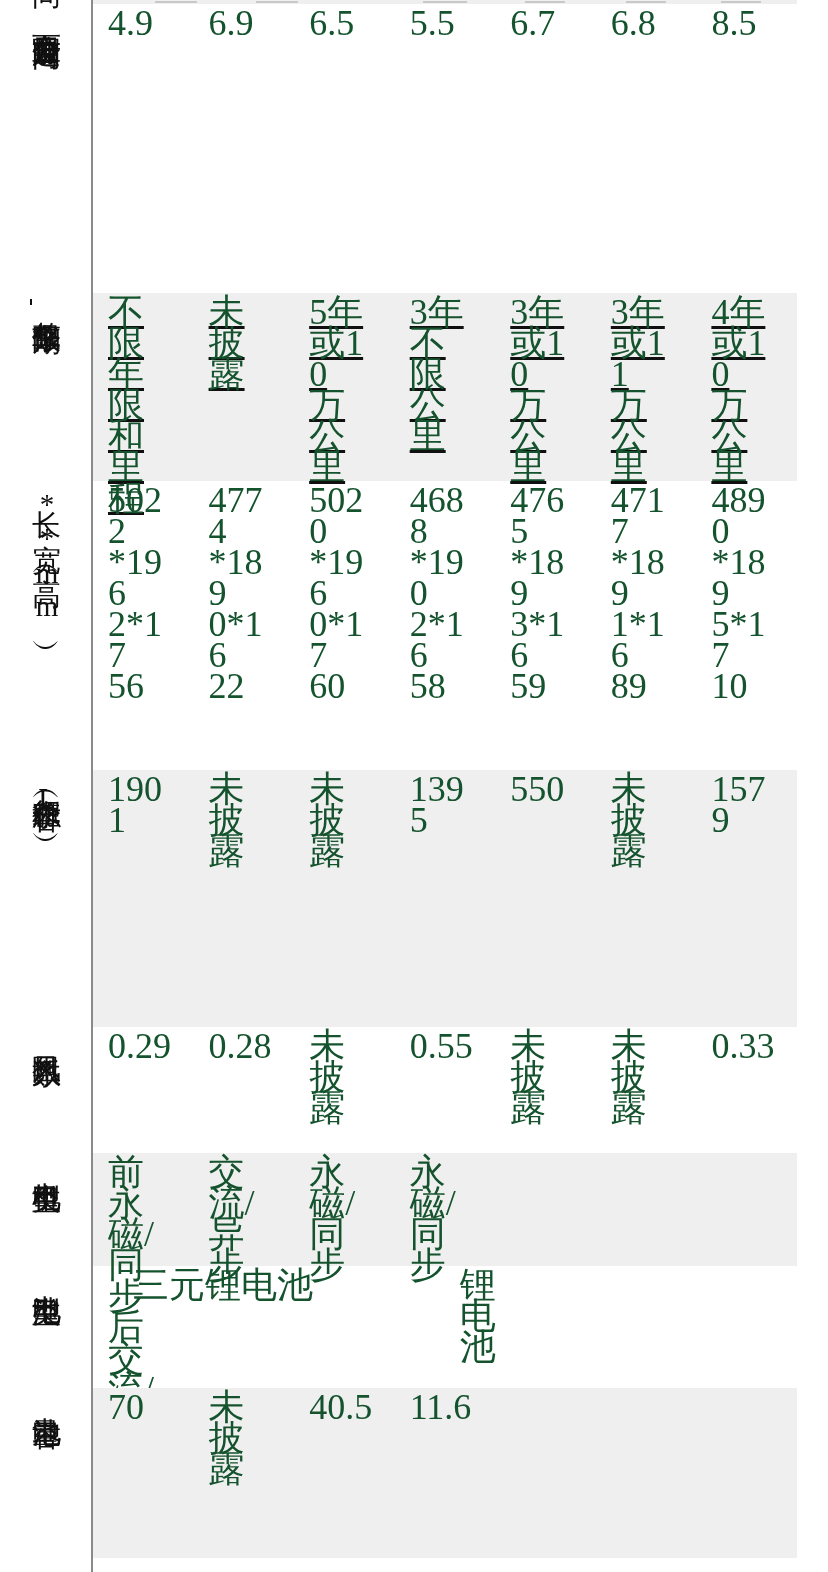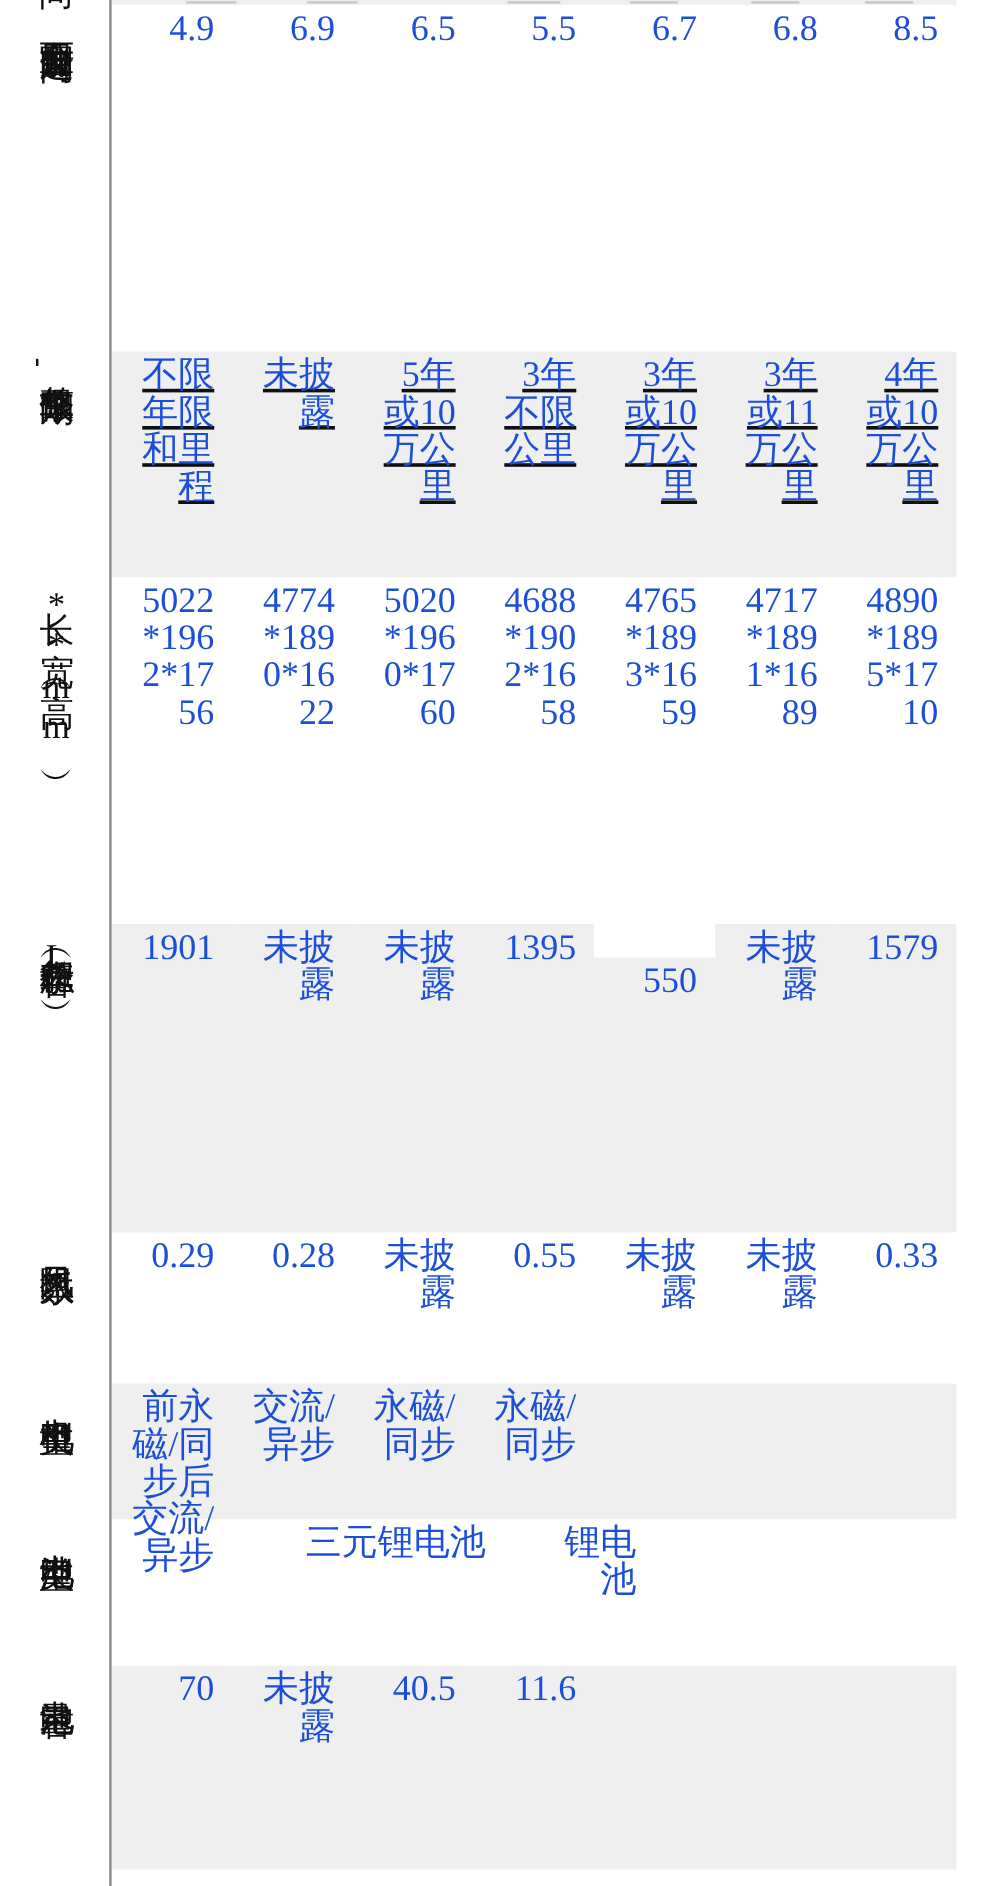--- a/index.html
+++ b/index.html
@@ -80,26 +80,26 @@
     text-orientation: upright;
     font-size: 29px;
     letter-spacing: 1px;
     line-height: 1.0;
     color: #101010;
   }
   .cell {
     flex: 0 0 100.57px;
     box-sizing: border-box;
     padding: 4px 15px 0 15px;
-    text-align: right;
+    text-align: left;
     white-space: pre-line;
     word-break: break-all;
-    font-size: 30px;
+    font-size: 36px;
     line-height: 31px;
-    color: #1d4ed8;
+    color: #14532d;
     overflow: visible;
   }
 </style>
 </head>
 <body>
 
 <div id="screen">
   <div class="remnant">
     <div class="dash" style="left:62px;  width:42px;"></div>
     <div class="dash" style="left:163px; width:42px;"></div>
@@ -190,21 +190,21 @@
       <div class="row stripe" style="height: 257px;">
         <div class="hcell">
           <span class="vtext">行李舱容积（L）</span>
         </div>
         <div class="cell" style="flex: 0 0 100.571px;">1901</div>
         <div class="cell" style="flex: 0 0 100.571px;">未披
 露</div>
         <div class="cell" style="flex: 0 0 100.571px;">未披
 露</div>
         <div class="cell" style="flex: 0 0 100.571px;">1395</div>
-        <div class="cell" style="flex: 0 0 100.571px; margin-top: 28px;">550</div>
+        <div class="cell" style="flex: 0 0 100.571px;">550</div>
         <div class="cell" style="flex: 0 0 100.571px;">未披
 露</div>
         <div class="cell" style="flex: 0 0 100.571px;">1579</div>
       </div>
       <div class="row" style="height: 126px;">
         <div class="hcell">
           <span class="vtext">风阻系数</span>
         </div>
         <div class="cell" style="flex: 0 0 100.571px;">0.29</div>
         <div class="cell" style="flex: 0 0 100.571px;">0.28</div>

